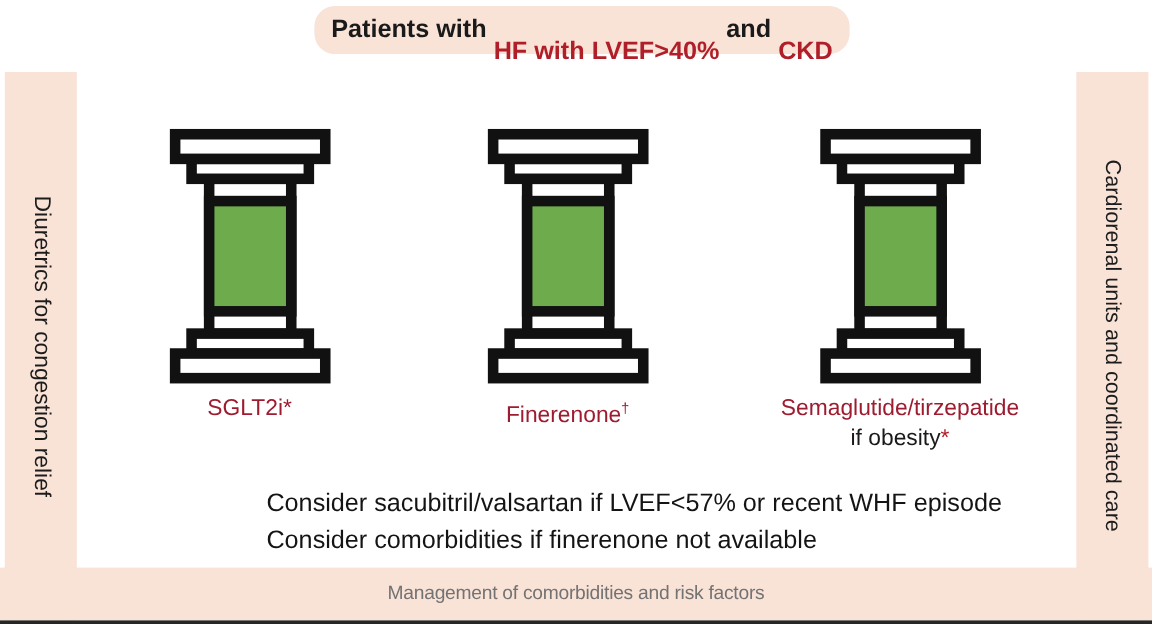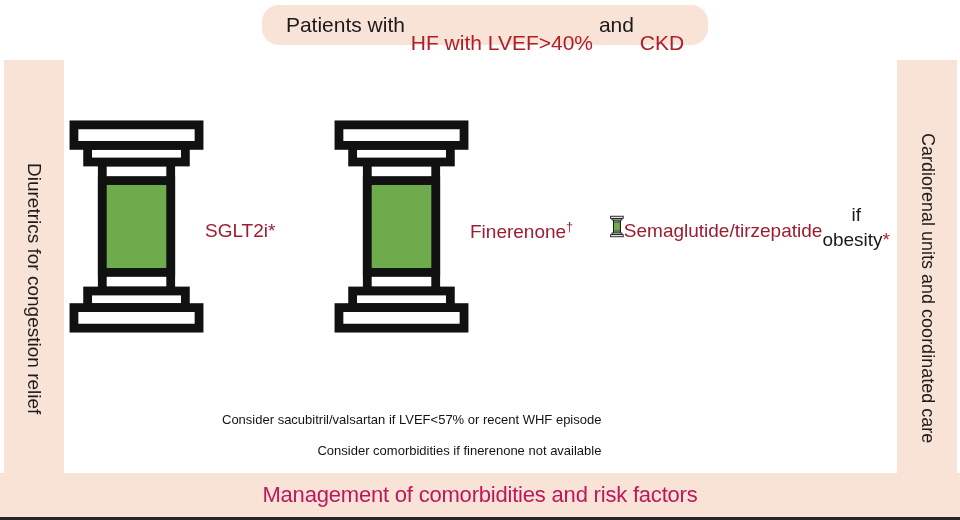--- a/index.html
+++ b/index.html
@@ -7,66 +7,66 @@
     position:relative; width:960px; height:520px;
     background:#ffffff; overflow:hidden;
     font-family:"Liberation Sans", sans-serif;
     color:var(--dark_text);
   }
   
   .banner {
     position:absolute; left:262px; top:5px; width:446px; height:40px;
     background:var(--peach);
     display:flex; align-items:center; justify-content:center;
-    font-size:21px; font-weight:normal; white-space:pre-wrap;border-radius:17px;
+    font-size:21px; font-weight:bold; white-space:pre-wrap;border-radius:17px;
   }
   .seg.dark { color:var(--dark_text); }
   .seg.red  { color:var(--red_accent);margin-top:35px; }
   
   .side {
     position:absolute; top:60px; width:60px; height:457px;
     background:var(--peach);
     display:flex; align-items:center; justify-content:center;
   }
   .side.left  { left:4px; }
   .side.right { left:897px; }
   .vtext { writing-mode:vertical-rl; font-size:19px; color:#1c1c1c; }
   .side.right .vtext { font-size:18px; }
   
   .bottom-bar {
     position:absolute; left:0; top:473px; width:960px; height:44px;
     background:var(--peach);
     display:flex; align-items:center; justify-content:center;
-    font-size:22px; letter-spacing:-0.2px; color:#be185d;
+    font-size:16px; letter-spacing:-0.2px; color:#737373;
   }
   .bottom-edge {
     position:absolute; left:0; top:517px; width:960px; height:3px;
     background:#262626;
   }
   
   .pillar {
-    position:absolute; top:119px; width:280px;
-    display:flex; flex-direction:row; align-items:center;
+    position:absolute; top:106px; width:280px;
+    display:flex; flex-direction:column; align-items:center;
   }
   .pillar-svg { width:137px; height:215px; display:block; }
   .p-stroke { stroke:var(--outline); stroke-width:9; }
   .p-white  { fill:#ffffff; }
   .p-green  { fill:var(--green); }
   .plabel {
     margin-top:7px; font-size:19px; color:var(--red_label);
     text-align:center; line-height:25px;
   }
   .plabel sup { font-size:12px; }
   .plabel2 { font-size:19px; line-height:25px; text-align:center; }
   .plabel2 .dark { color:var(--dark_text); }
   .plabel2 .red  { color:var(--red_accent); }
   
   .notes {
     position:absolute; left:222px; top:404px;
-    font-size:13px; line-height:31px; color:#141414;text-align:right;
+    font-size:21px; line-height:31px; color:#141414;
   }
 </style>
 </head>
 <body>
 
 <div class="page">
 
   <div class="banner">
     <span class="seg dark">Patients with </span><span class="seg red">HF with LVEF&gt;40%</span><span class="seg dark"> and </span><span class="seg red">CKD</span>
   </div>

